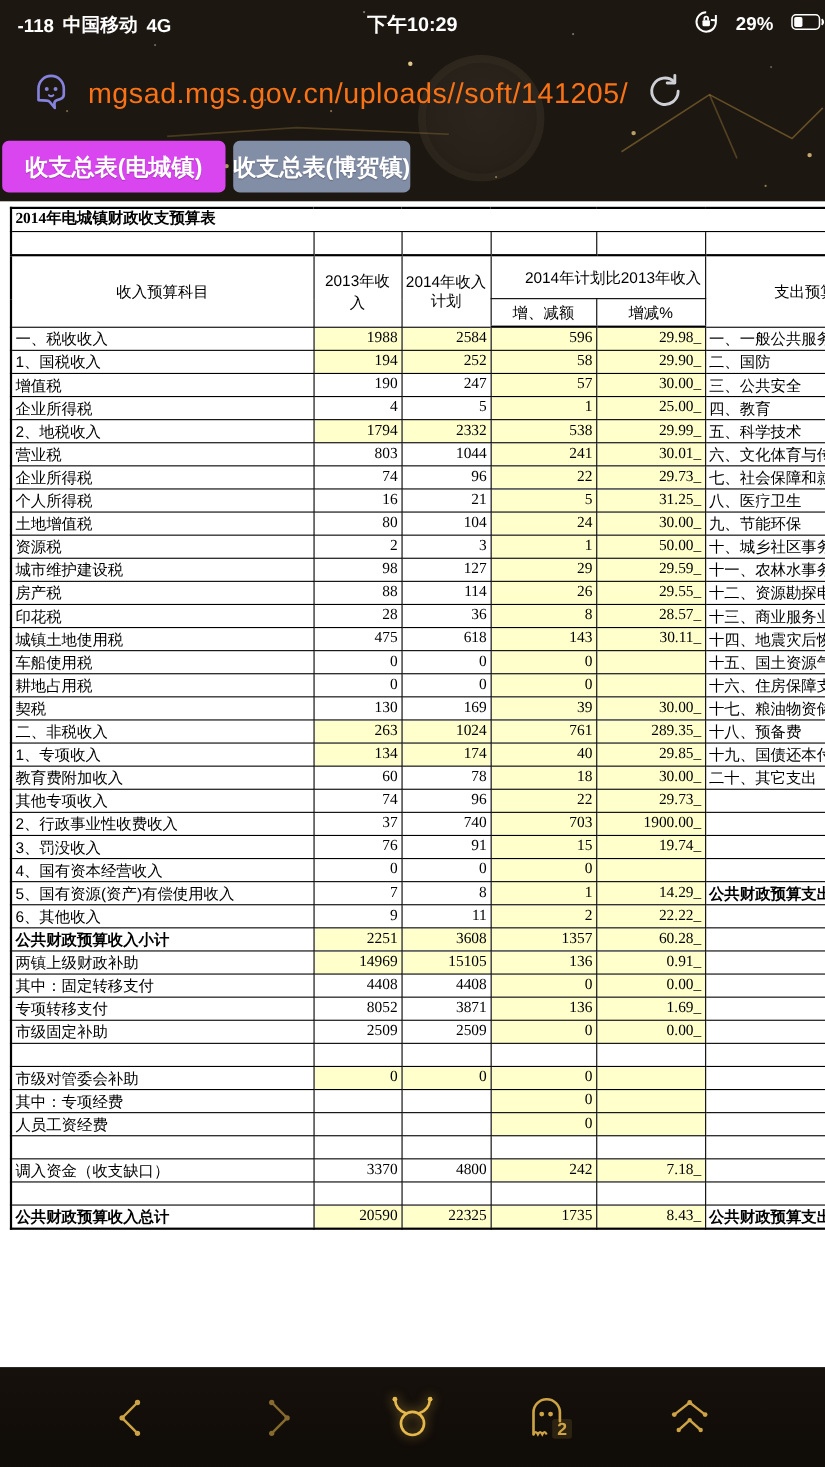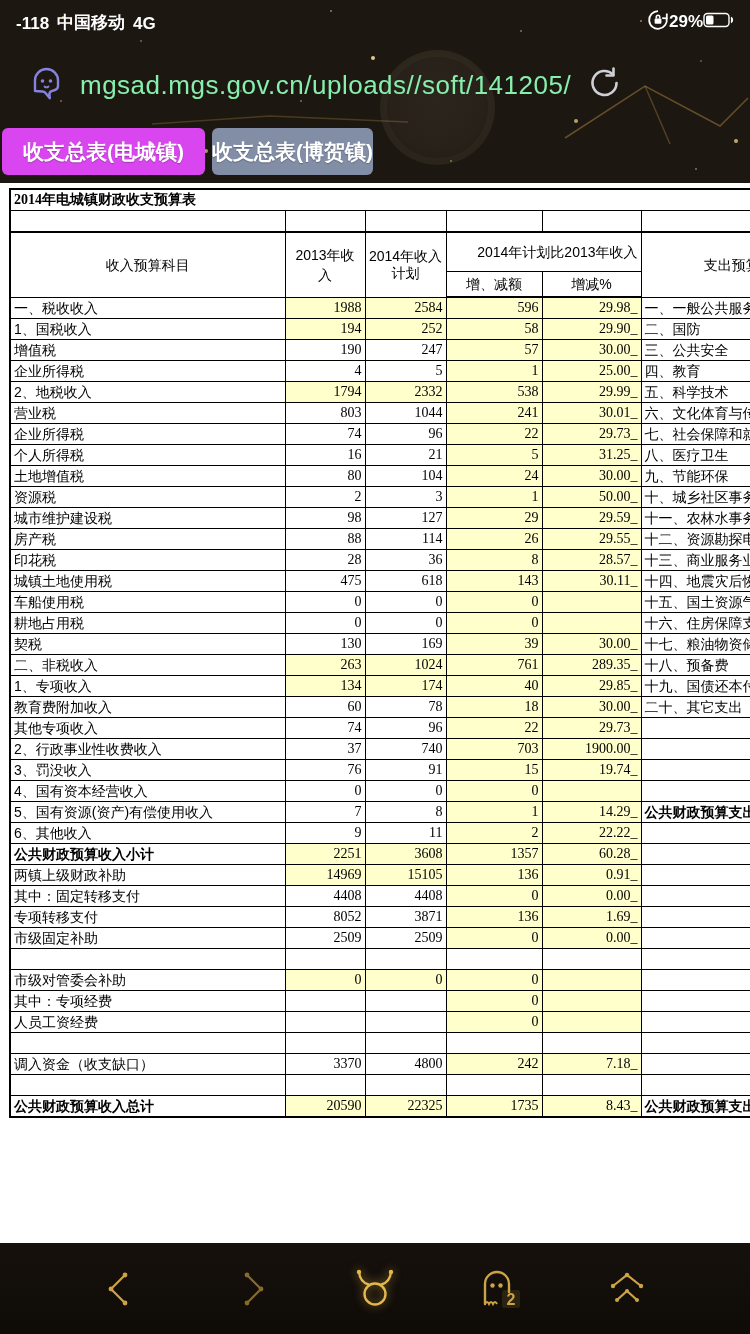--- a/index.html
+++ b/index.html
@@ -30,25 +30,25 @@
       275px 1265px 0 0 rgba(235,205,130,.45), 455px 1295px 0 0 rgba(255,255,255,.3);
   }
   .constellation{position:absolute;pointer-events:none;}
   
   .status-bar{
     position:absolute;left:0;top:0;width:750px;height:44px;color:#fff;
     display:flex;align-items:center;font-size:17px;font-weight:600;
   }
   .sb-left{position:absolute;left:16px;display:flex;gap:8px;align-items:flex-end;}
   .sb-time{position:absolute;left:0;width:750px;text-align:center;font-size:18px;}
-  .sb-right{position:absolute;right:16px;display:flex;align-items:center;gap:0;}
+  .sb-right{position:absolute;right:0;display:flex;align-items:center;gap:16px;}
   
   .url-bar{
     position:absolute;left:0;top:52px;width:750px;height:66px;
-    display:flex;align-items:center;color:#86efac;
+    display:flex;align-items:center;color:#f97316;
   }
   .url-text{font-size:26px;letter-spacing:.5px;margin-left:14px;white-space:nowrap;}
   .ghost-url{margin-left:28px;flex:0 0 auto;}
   .reload{margin-left:16px;flex:0 0 auto;}
   
   .sheet-tabs{position:absolute;left:0;top:128px;height:47px;}
   .sheet-tab{
     position:absolute;top:0;height:47px;border-radius:6px;
     background:#d946ef;color:#fff;font-weight:bold;font-size:21px;
     display:flex;align-items:center;justify-content:center;
@@ -97,20 +97,21 @@
 <svg class="constellation" style="left:150px;top:112px;" width="260" height="14" viewBox="0 0 260 14">
   <path d="M2,12 L120,4 L258,10" stroke="rgba(205,163,70,.25)" stroke-width="1.5" fill="none"></path>
 </svg>
 
 <div class="status-bar">
   <div class="sb-left">
     <span>-118</span>
     <span>中国移动</span>
     <span>4G</span>
   </div>
+  <div class="sb-time">下午10:29</div>
   <div class="sb-right">
     <span>
       <svg width="22" height="22" viewBox="0 0 22 22" fill="none">
         <path d="M11,2.2 a8.8,8.8 0 1 0 8.6,7" stroke="#fff" stroke-width="1.8" fill="none"></path>
         <path d="M19.8,4.6 L19.8,9.4 L15.2,9.2" stroke="#fff" stroke-width="1.8" fill="none"></path>
         <rect x="7.6" y="9.4" width="6.8" height="5.4" rx="1" fill="#fff"></rect>
         <path d="M9.3,9.4 V7.9 a1.7,1.7 0 0 1 3.4,0 V9.4" stroke="#fff" stroke-width="1.6" fill="none"></path>
       </svg>
     </span>
     <span>29%</span>

